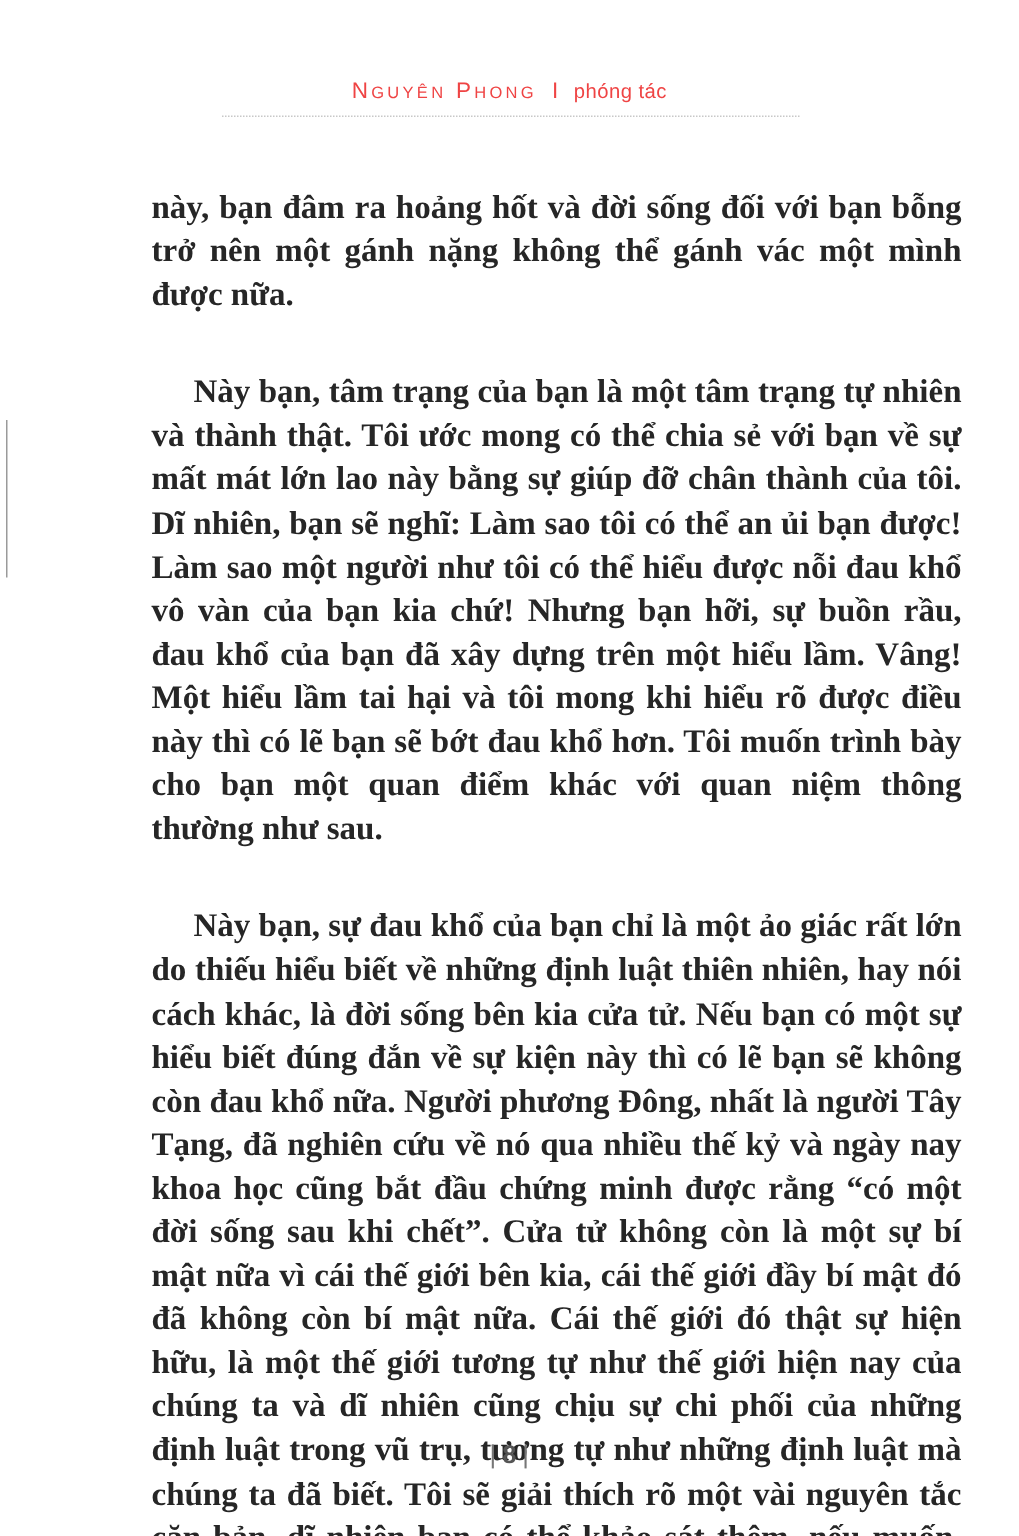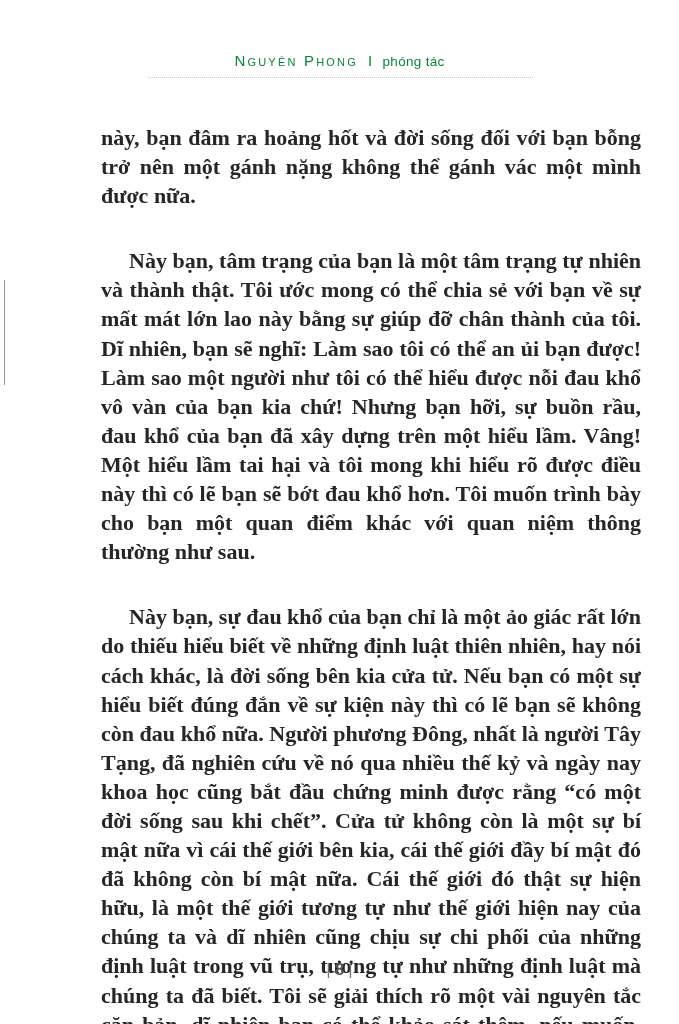--- a/index.html
+++ b/index.html
@@ -18,21 +18,21 @@
       width: 679px; height: 1024px;
     }
     .running-header {
       position: absolute;
       top: 52px;
       left: 0;
       width: 679px;
       text-align: center;
       font-family: "Liberation Sans", "DejaVu Sans", sans-serif;
       font-size: 13.5px;
-      color: #15803d;
+      color: #ef4444;
       letter-spacing: 0.3px;
     }
     .running-header .author {
       font-variant: small-caps;
       letter-spacing: 2.2px;
       font-size: 15px;
     }
     .running-header .sep {
       margin: 0 6px;
       font-size: 15px;

